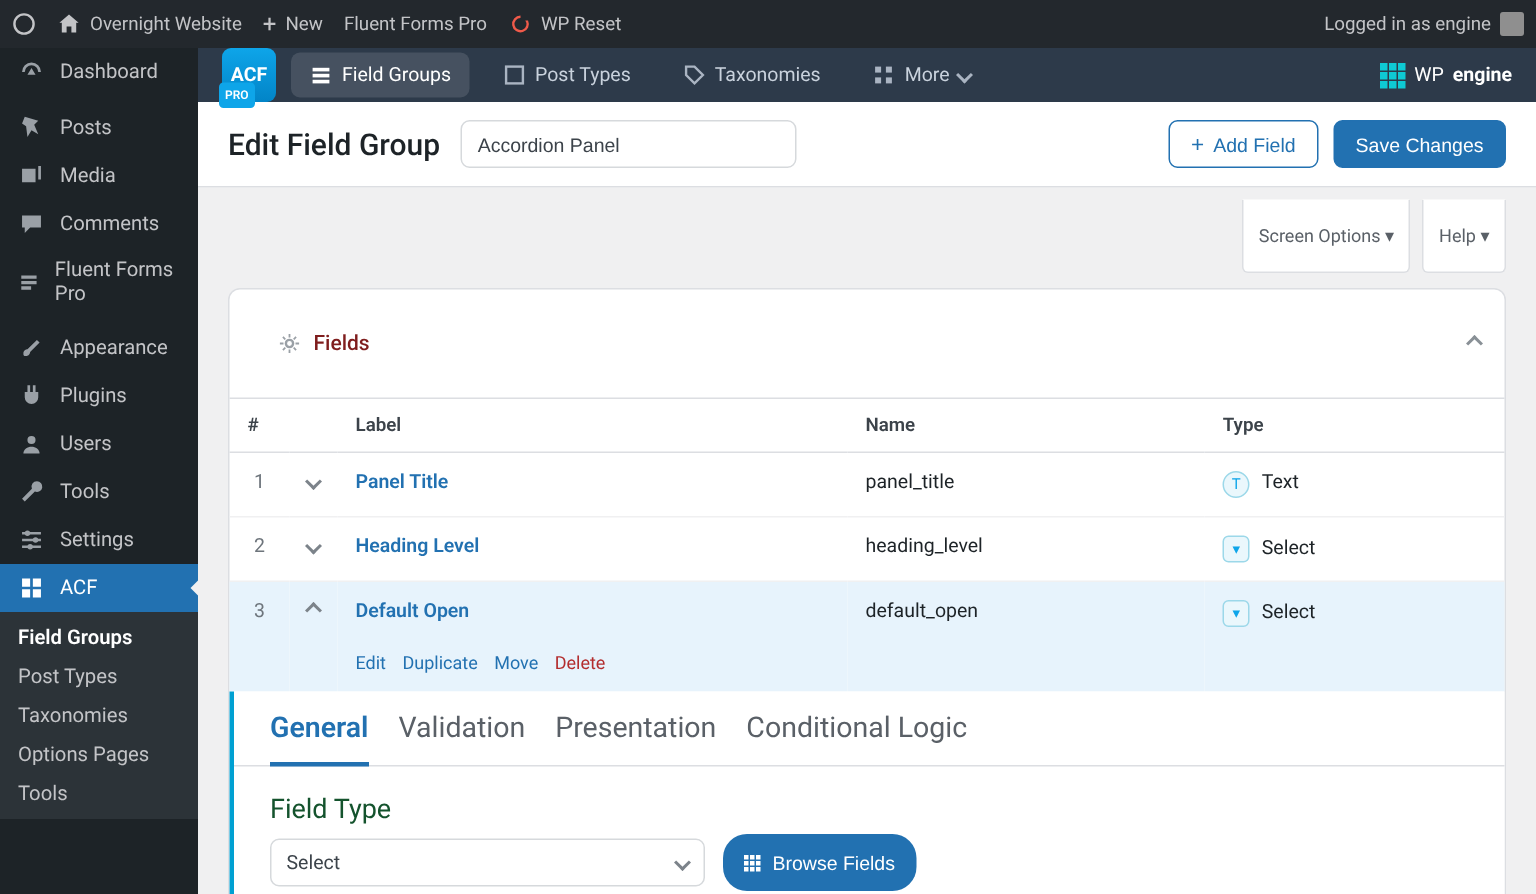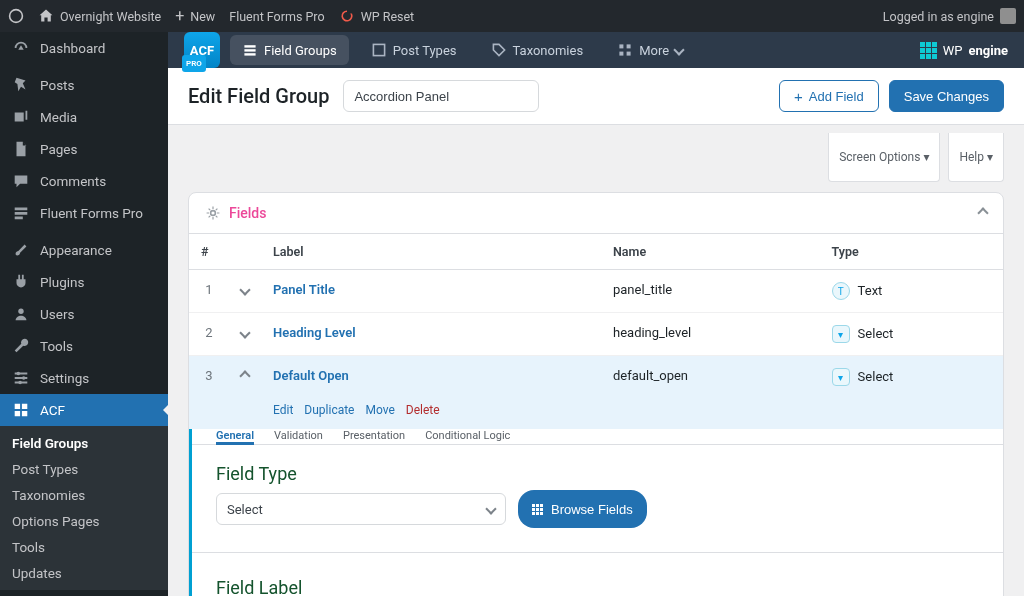--- a/index.html
+++ b/index.html
@@ -41,21 +41,21 @@
     justify-content:space-between;
   }
   .adminbar .ab-left,.adminbar .ab-right{display:flex;align-items:center;gap:14px}
   .adminbar .ab-item{display:flex;align-items:center;gap:6px;cursor:pointer}
   .adminbar svg{width:16px;height:16px;fill:#c3c4c7}
   .avatar{width:16px;height:16px;background:#8f8f8f;border-radius:2px}
 
   
   .layout{display:flex;height:calc(596px - 32px)}
   .sidemenu{
-    width:168px;
+    width:132px;
     background:var(--wp-dark);
     color:#c3c4c7;
     font-size:13.5px;
     flex-shrink:0;
     overflow:hidden;
   }
   .menu-item{display:flex;align-items:center;gap:10px;padding:7px 12px;cursor:pointer}
   .menu-item svg{width:18px;height:18px;fill:#9aa0a6}
   .menu-current{background:var(--wp-blue);color:#fff;position:relative}
   .menu-current svg{fill:#fff}
@@ -101,42 +101,42 @@
 
   
   .title-row{
     background:#fff;border-bottom:1px solid var(--border);
     display:flex;align-items:center;justify-content:space-between;
     padding:12px 20px;gap:16px;
   }
   .title-row h1{margin:0;font-size:20px;font-weight:500;color:#1d2327}
   .title-row .title-left{display:flex;align-items:center;gap:14px}
   .title-input{
-    width:196px;height:32px;border:1px solid #d6d9dc;border-radius:6px;
+    width:224px;height:32px;border:1px solid #d6d9dc;border-radius:6px;
     padding:0 10px;font-size:13px;color:#3c434a;outline:none;
   }
   .actions{display:flex;gap:10px}
   .btn{height:32px;border-radius:6px;padding:0 14px;font-size:13px;cursor:pointer;display:flex;align-items:center;gap:6px}
   .btn-outline{background:#fff;border:1px solid var(--wp-blue);color:var(--wp-blue)}
   .btn-primary{background:var(--wp-blue);border:1px solid var(--wp-blue);color:#fff}
 
   .screen-opts{display:flex;justify-content:flex-end;gap:8px;padding:8px 20px 0}
   .screen-opts .tab{
     background:#fff;border:1px solid var(--border);border-radius:0 0 4px 4px;border-top:none;
     padding:17px 10px;font-size:12px;color:#5a6067;cursor:pointer
   }
 
   
   .panel{
     margin:10px 20px;background:#fff;border:1px solid var(--border);border-radius:8px;
   }
   .panel-header{
     display:flex;align-items:center;justify-content:space-between;padding:12px 16px;border-bottom:1px solid var(--border)
   }
-  .panel-header h2{margin:0;font-size:14px;font-weight:500;display:flex;gap:8px;align-items:center;color:#ec4899}
+  .panel-header h2{margin:16px;font-size:14px;font-weight:500;display:flex;gap:8px;align-items:center;color:#7f1d1d}
   .chev{border:solid #899096;border-width:0 2px 2px 0;display:inline-block;padding:3px;transform:rotate(-135deg);cursor:pointer}
 
   .tbl{width:100%;border-collapse:collapse}
   .tbl th{
     text-align:left;font-size:12.5px;font-weight:600;color:#3c434a;
     padding:10px 12px;border-bottom:1px solid var(--border)
   }
   .tbl td{padding:12px 12px;border-bottom:1px solid #f0f0f1;vertical-align:top;font-size:13px}
   .col-num{width:40px;text-align:center;color:#6e757c}
   .col-exp{width:26px;text-align:center}
@@ -153,21 +153,21 @@
   .row-actions a{color:var(--acf-link);margin-right:8px;cursor:pointer}
   .row-actions a.del{color:#b32d2e}
   .exp-arrow{display:inline-block;border:solid #7c838a;border-width:0 2px 2px 0;padding:3px;transform:rotate(45deg)}
   .exp-arrow.up{transform:rotate(-135deg)}
 
   .editor{
     border-left:3px solid var(--acf-accent);
     padding:0;background:#fff;
   }
   .editor .tabs{display:flex;gap:20px;border-bottom:1px solid var(--border);padding:0 24px}
-  .editor .tab{padding:0 0;font-size:11px;color:#5a6067;cursor:pointer}
+  .editor .tab{padding:12px 0;font-size:19px;color:#5a6067;cursor:pointer}
   .editor .tab.cur{color:var(--acf-link);border-bottom:3px solid var(--acf-link);margin-bottom:-1px;font-weight:600}
   .editor .sections{padding:18px 24px 6px;display:flex;flex-direction:column;gap:18px}
   .form-label{font-size:18px;font-weight:400;color:#14532d;margin-bottom:6px}
   .field-row{display:flex;align-items:center;gap:12px}
   .select{
     width:290px;height:32px;border:1px solid #d6d9dc;border-radius:6px;background:#fff;
     display:flex;align-items:center;justify-content:space-between;padding:0 10px;color:#3c434a;cursor:pointer
   }
   .select .caret{border:solid #7c838a;border-width:0 2px 2px 0;padding:3px;transform:rotate(45deg)}
   .browse{background:var(--wp-blue);color:#fff;border-radius:16px;height:38px;padding:0 14px;display:flex;align-items:center;gap:8px;cursor:pointer;font-size:13px;border:none}
@@ -229,26 +229,20 @@
         <span>Posts</span>
       </div>
     <div class="menu-item">
         <svg viewBox="0 0 20 20">
           <path d="M3 5h10v10H3zM15 3h2v10h-2z"></path>
         </svg>
         <span>Media</span>
       </div>
     <div class="menu-item">
         <svg viewBox="0 0 20 20">
-          <path d="M5 2h7l3 3v13H5zM12 2v4h4"></path>
-        </svg>
-        <span>Pages</span>
-      </div>
-    <div class="menu-item">
-        <svg viewBox="0 0 20 20">
           <path d="M3 4h14v9H9l-4 4v-4H3z"></path>
         </svg>
         <span>Comments</span>
       </div>
     <div class="menu-item">
         <svg viewBox="0 0 20 20">
           <path d="M3 4h14v3H3zm0 5h14v3H3zm0 5h9v3H3z"></path>
         </svg>
         <span>Fluent Forms Pro</span>
       </div>
@@ -292,21 +286,20 @@
           <path d="M3 3h6v6H3zm8 0h6v6h-6zM3 11h6v6H3zm8 0h6v6h-6z"></path>
         </svg>
         <span>ACF</span>
       </div>
     <div class="submenu">
       <div class="sub-item sub-current">Field Groups</div>
       <div class="sub-item">Post Types</div>
       <div class="sub-item">Taxonomies</div>
       <div class="sub-item">Options Pages</div>
       <div class="sub-item">Tools</div>
-      <div class="sub-item">Updates</div>
     </div>
     <div class="menu-item"></div>
 
   </div>
 
   <div class="main">
     <div class="acf-top">
       <div class="acf-top-left">
         <div class="acf-logo">
           <span>ACF</span>

